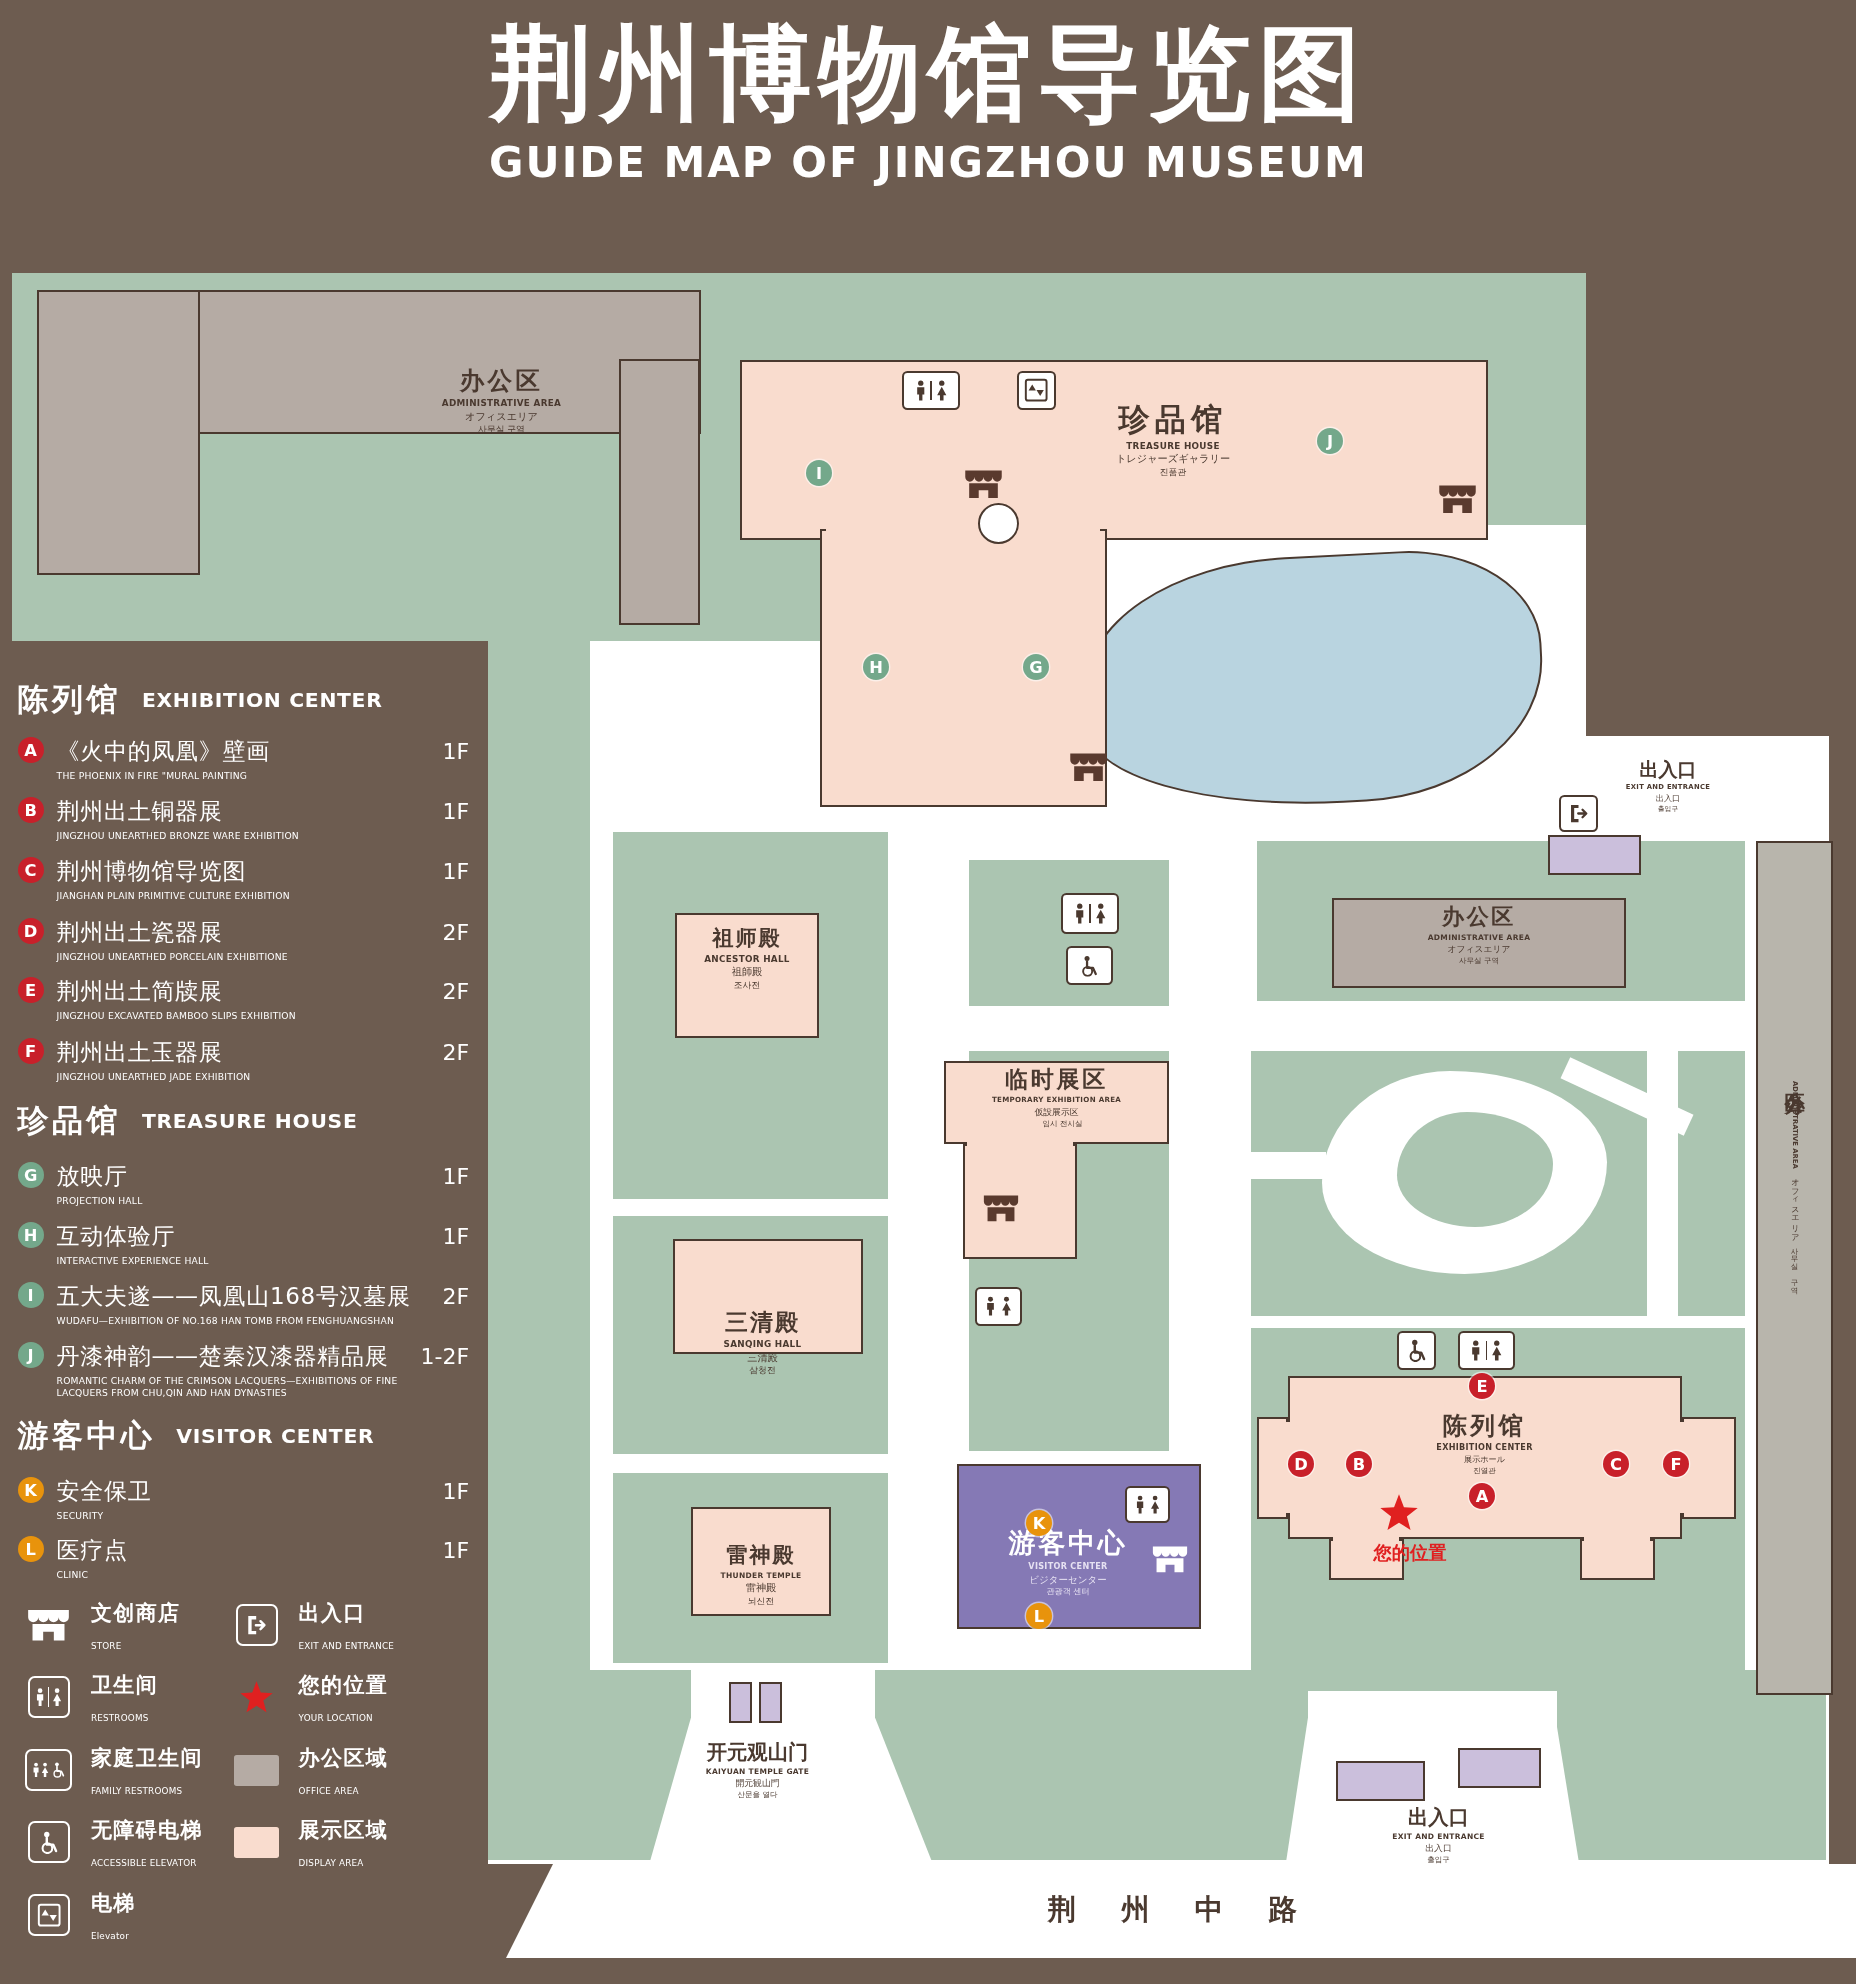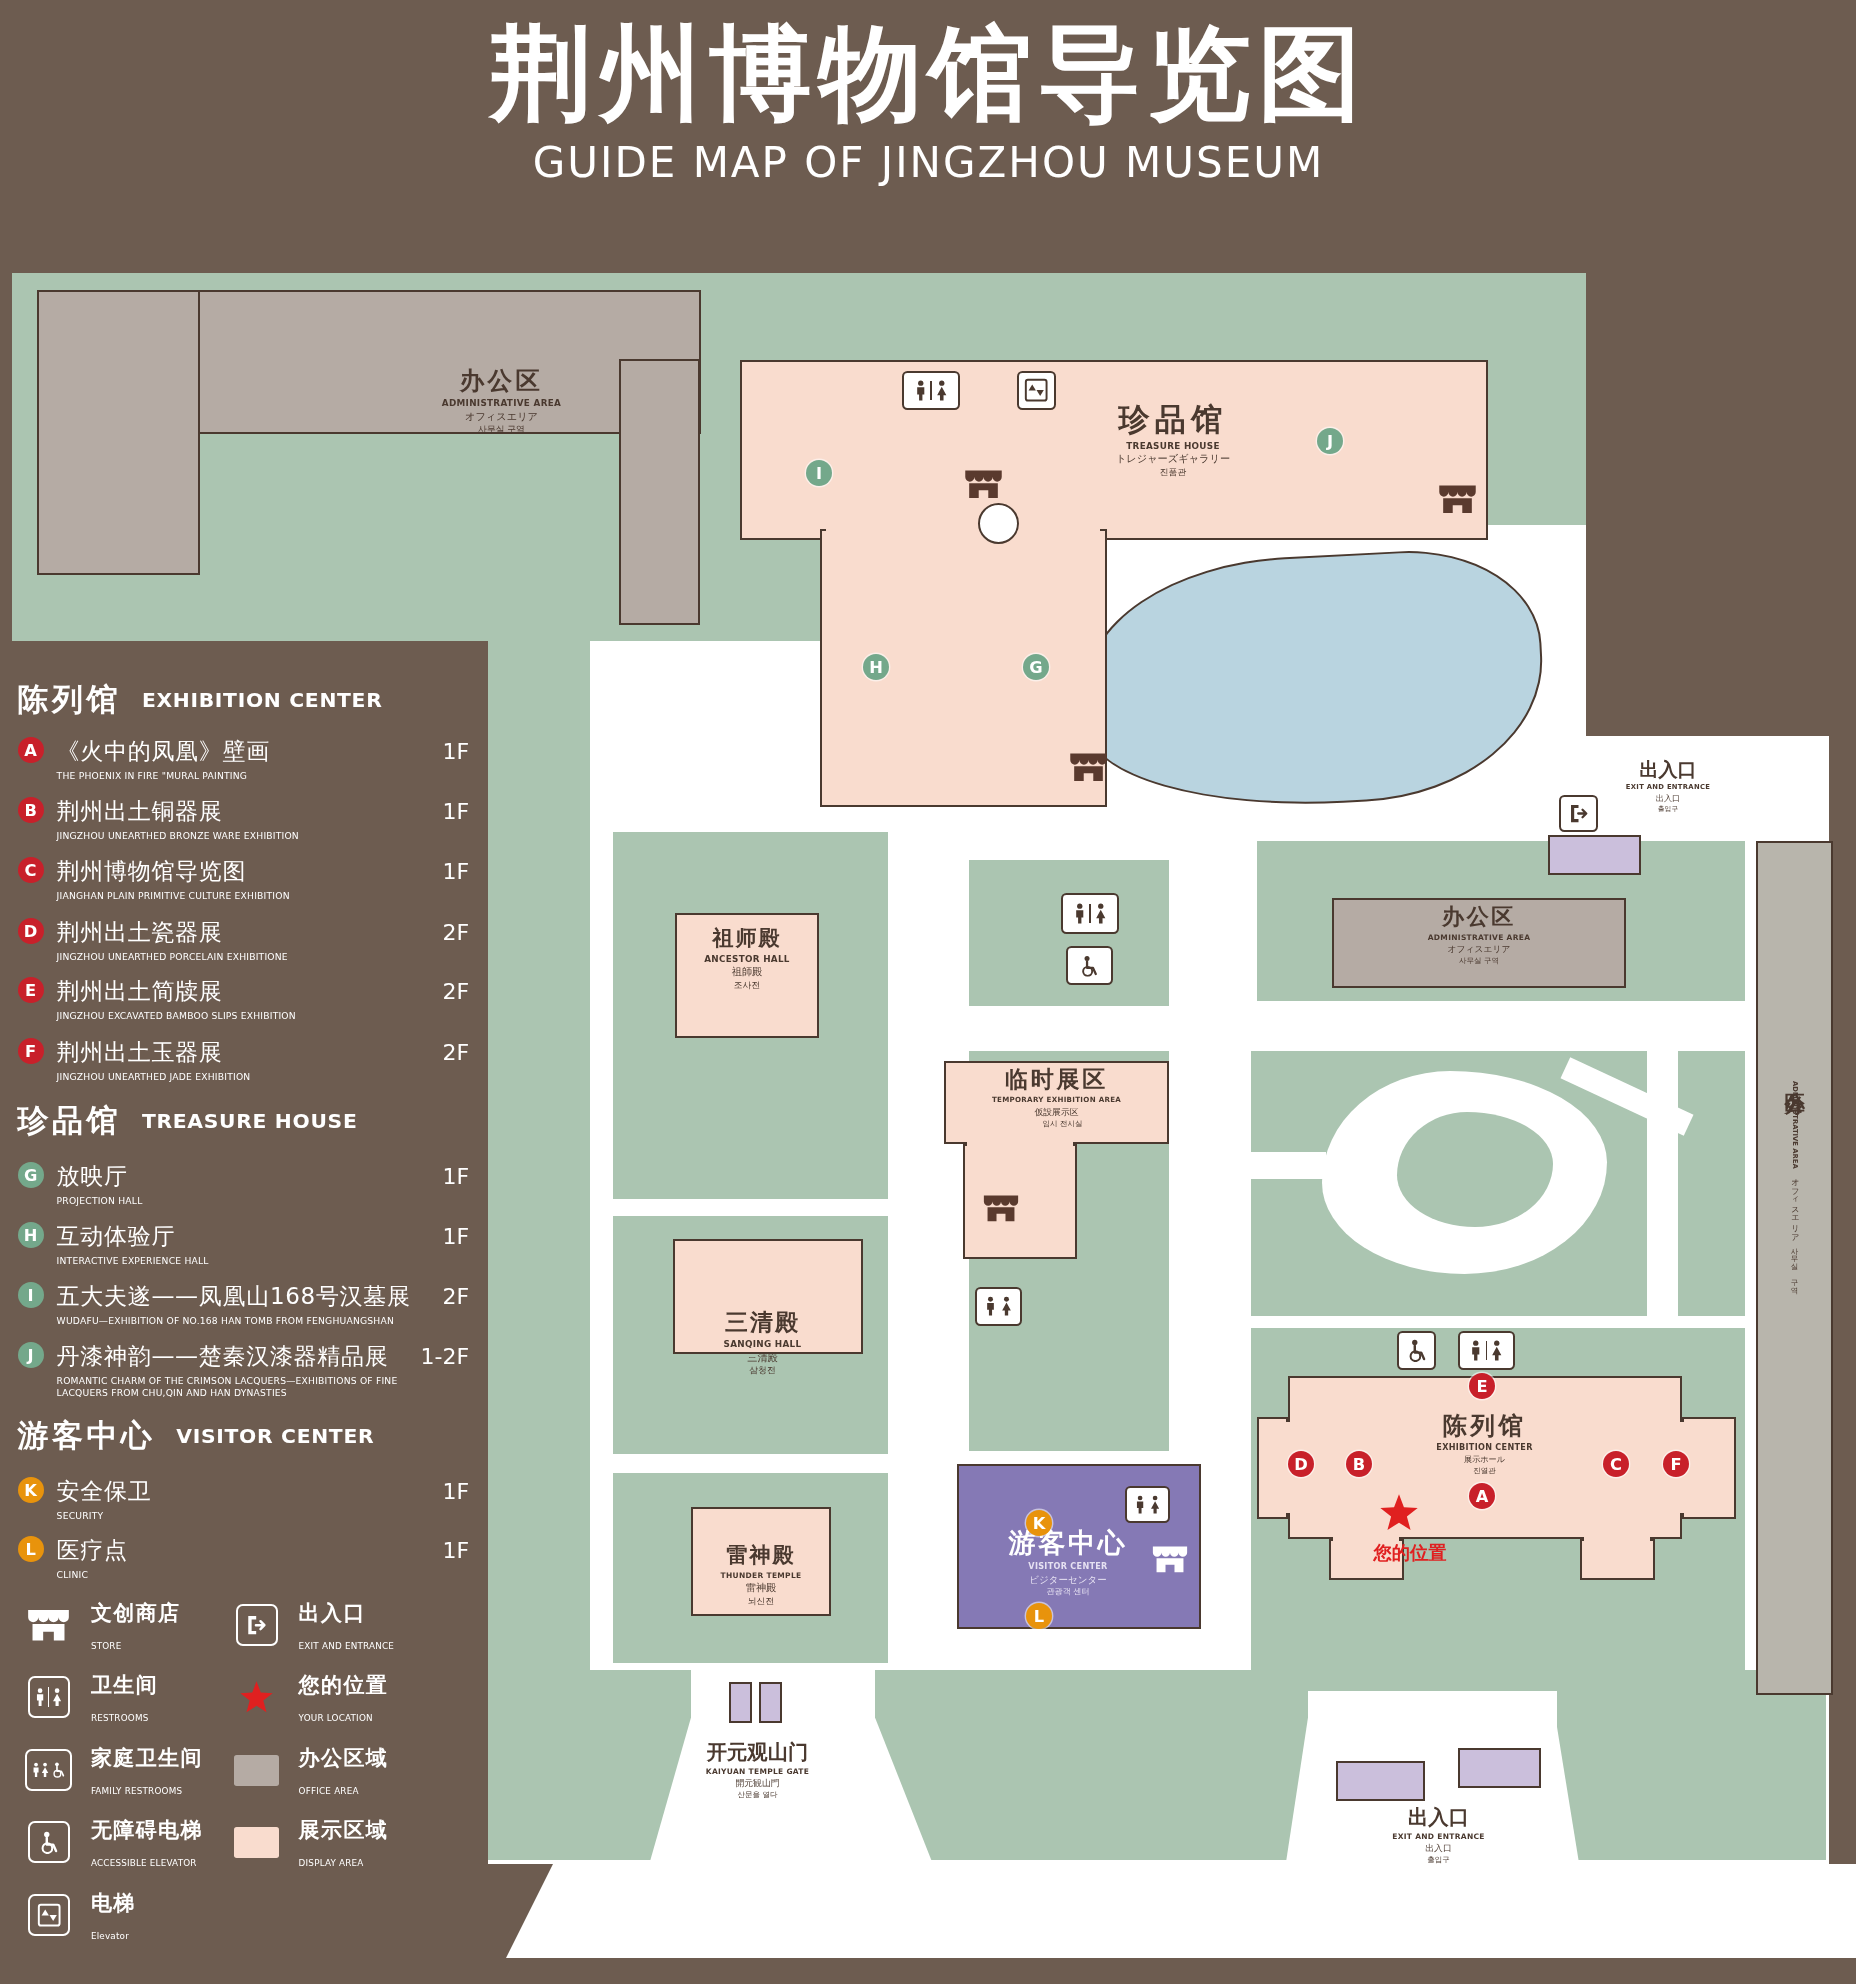--- a/index.html
+++ b/index.html
@@ -2,21 +2,21 @@
 <html style="font-size:11px"><head>
 <meta charset="utf-8">
 <style>
   html,body{margin:0;padding:0;}
   body{width:1857px;height:1985px;background:#6d5c50;font-family:"DejaVu Sans","Liberation Sans",sans-serif;}
   .page{position:relative;width:1857px;height:1985px;overflow:hidden;}
   .abs{position:absolute;}
   
   .hdr{position:absolute;left:0;top:0;width:100%;text-align:center;color:#fff;}
   .hdr h1{margin:19px 0 0 0;font-size:103px;line-height:1.05;font-weight:bold;letter-spacing:6.8px;}
-  .hdr h2{margin:11px 0 0 0;font-size:42px;font-weight:normal;letter-spacing:2px;}
+  .hdr h2{margin:11px 0 0 0;font-size:42px;font-weight:bold;letter-spacing:2px;}
   
   .green{background:#abc5b1;}
   .white{background:#ffffff;}
   .graystrip{background:#b8b5ac;border:2px solid #4a392f;}
   .bldg{border:2.7px solid #4a392f;background:#f9dcce;box-sizing:border-box;}
   .bldg.gray{background:#b5aba4;}
   .bldg.purple{background:#8579b5;}
   .patch{background:#f9dcce;}
   .pad{background:#cbbfdc;border:2px solid #4a392f;box-sizing:border-box;}
   .water{background:#b9d4e0;border:2.7px solid #4a392f;border-radius:45% 30% 40% 55% / 50% 40% 55% 35%;transform:rotate(-3deg);}
@@ -338,20 +338,21 @@
         </svg>
     </div>
     <div class="mlabel lab-exit-top" style="left:1597px;top:758px;width:142px;">
       <span class="l1">出入口</span>
       <span class="l2" style="font-size:6.8px;">EXIT AND ENTRANCE</span>
       <span class="l3" style="font-size:8.1px;">出入口</span>
       <span class="l4" style="font-size:6.8px;">출입구</span>
     </div>
 
     <div class="abs white" style="left:506px;top:1864px;width:1350px;height:94px;clip-path:polygon(47px 0,100% 0,100% 100%,0 100%);"></div>
+    <div class="road-text" style="left:506px;top:1891px;width:1350px;">荆 州 中 路</div>
 
     <svg class="loc-star" style="left:1378px;top:1493px;" width="42" height="40" viewBox="0 0 62 59">
         <use href="#sym-star"></use>
       </svg>
     <div class="loc-text" style="left:1356px;top:1540px;width:108px;">您的位置</div>
 
     <div class="marker grn" style="left:806px;top:460px;">I</div>
     <div class="marker grn" style="left:1317px;top:428px;">J</div>
     <div class="marker grn" style="left:863px;top:654px;">H</div>
     <div class="marker grn" style="left:1023px;top:654px;">G</div>

